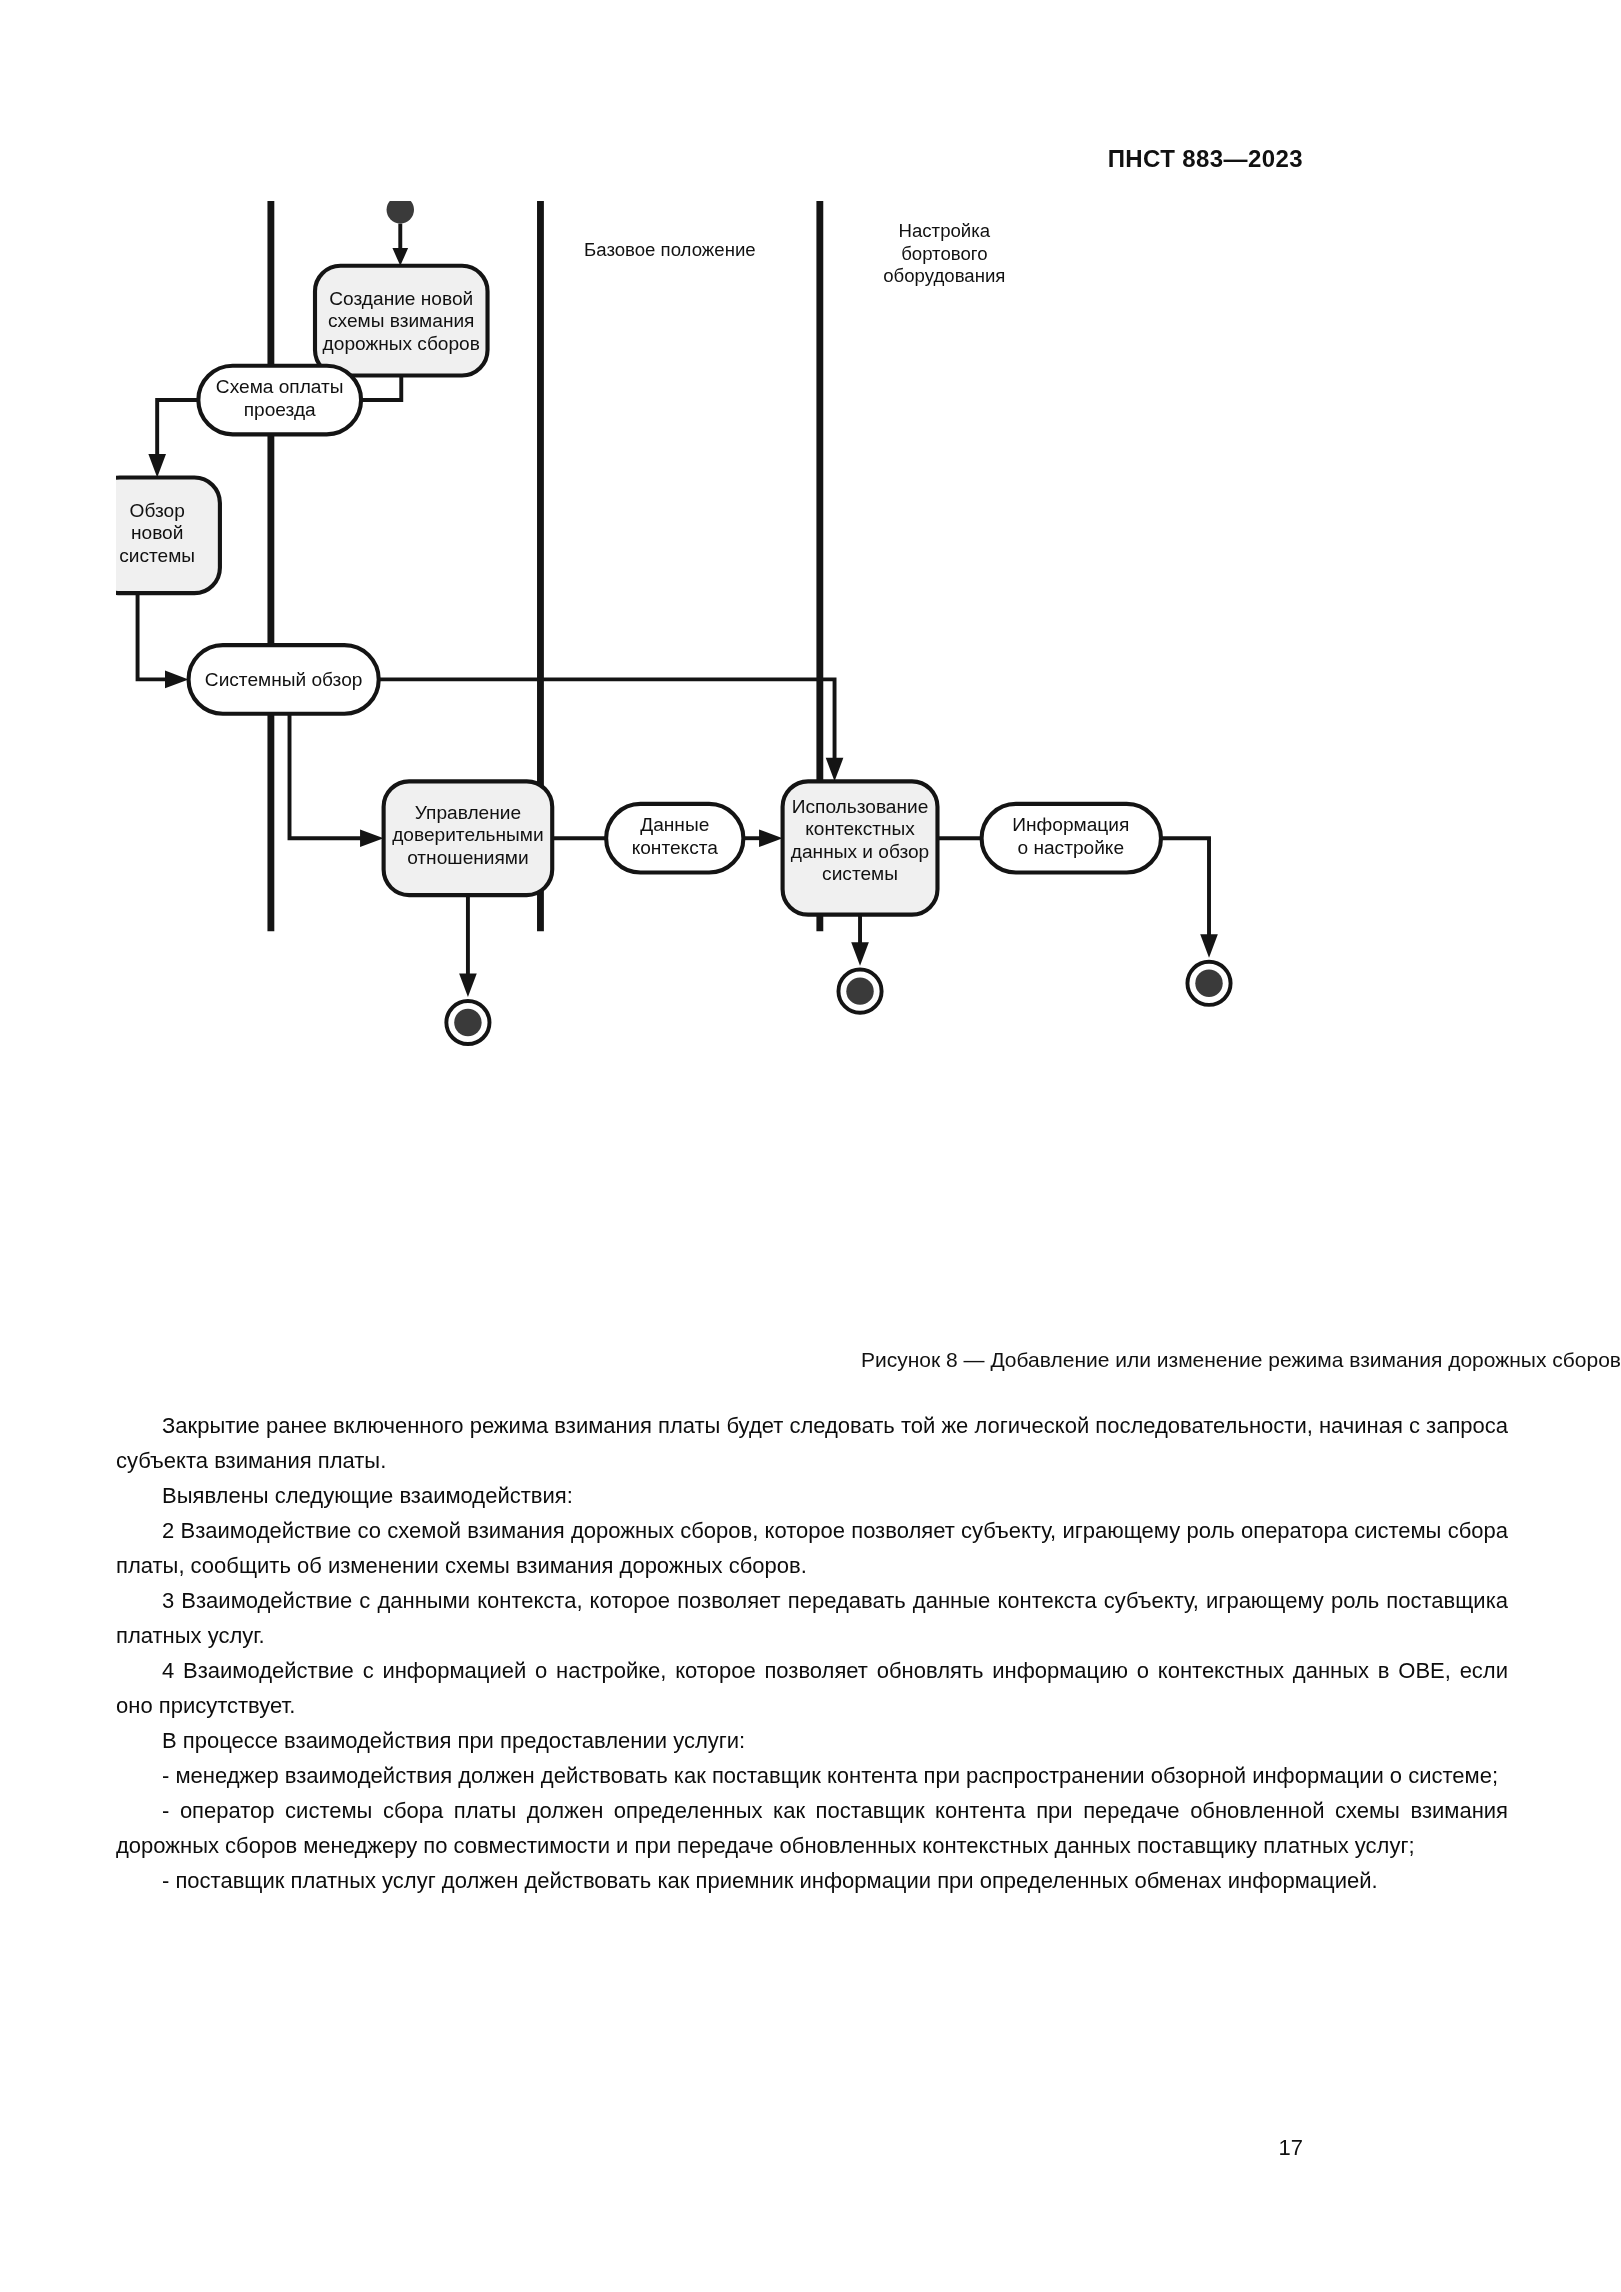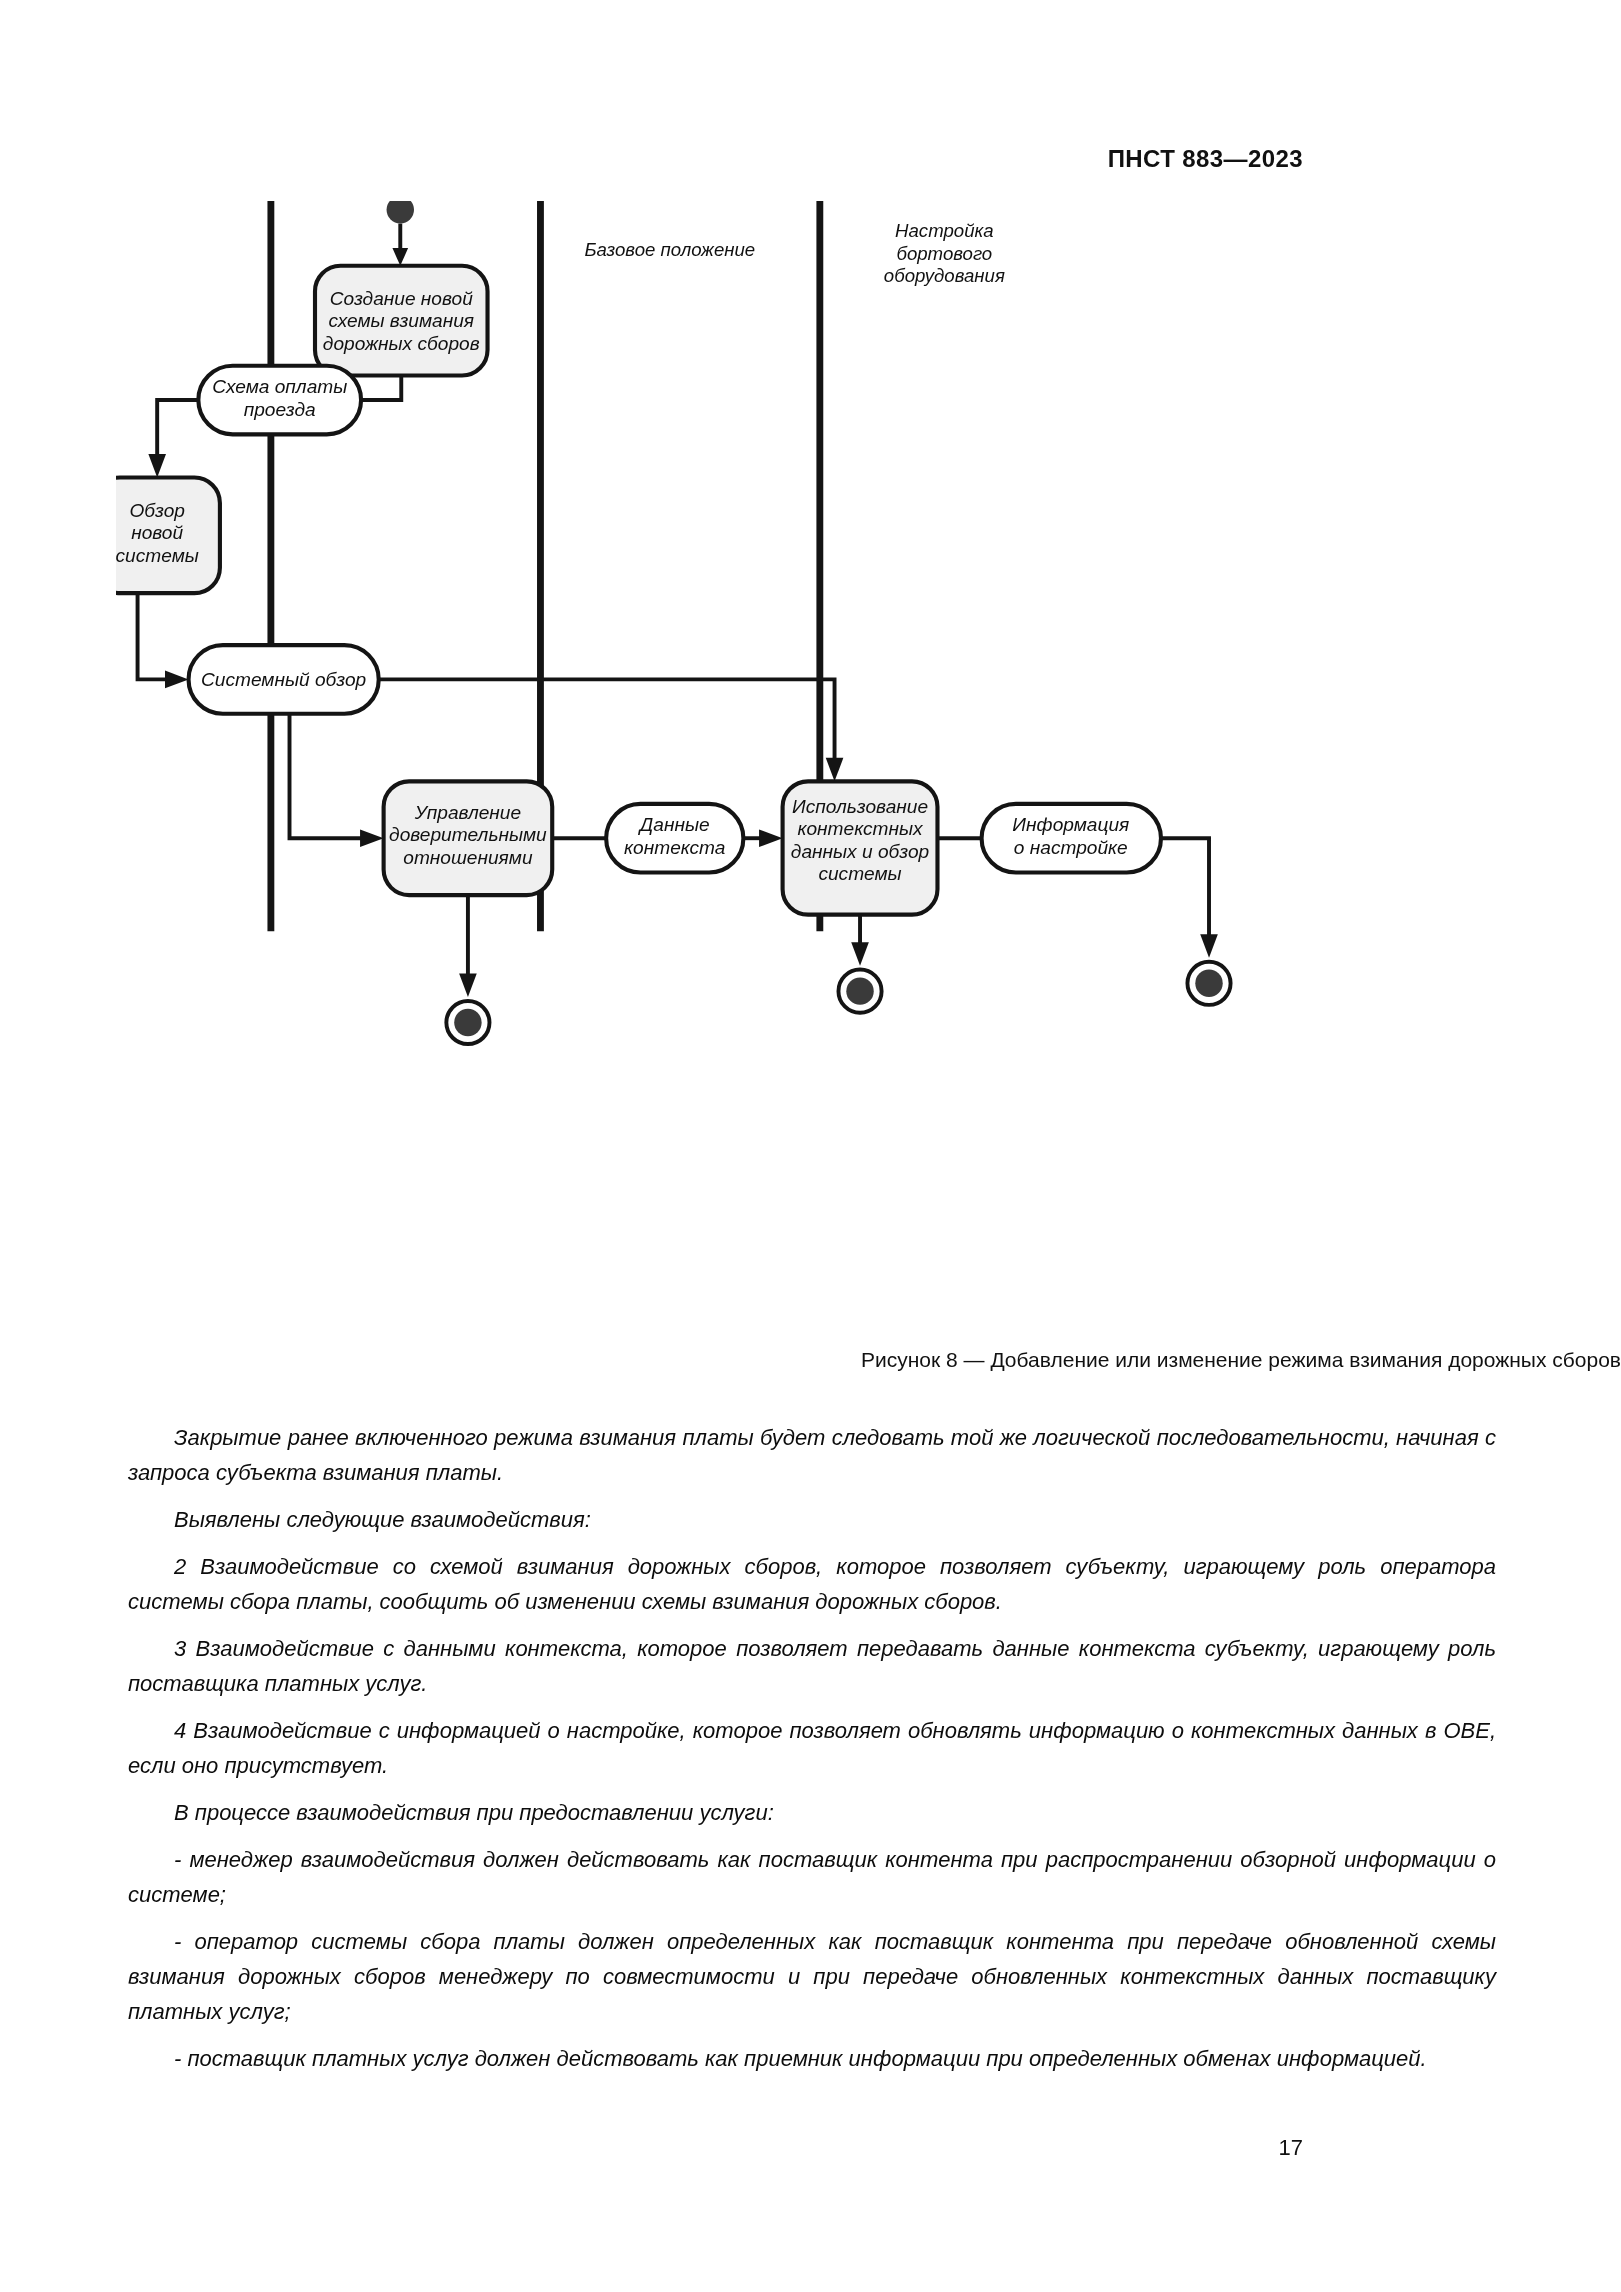--- a/index.html
+++ b/index.html
@@ -37,21 +37,20 @@
     white-space: nowrap;
   }
 
   
   .figure {
     position: absolute;
     top: 201px;
     left: 116px;
     width: 1392px;
     height: 1147px;
-    font-style: italic;
   }
   .figure svg {
     display: block;
     width: 1392px;
     height: 1147px;
   }
 
   
   .lane-title {
     font-family: "Liberation Sans", sans-serif;
@@ -132,24 +131,23 @@
     top: 1408px;
     left: 116px;
     width: 1392px;
     font-family: "Liberation Sans", sans-serif;
     font-size: 22px;
     line-height: 35px;
     color: #0d0d0d;
     text-align: justify;
   }
   .body-text p {
-    margin: 12px;
+    margin: 0;
     text-indent: 46px;
     hyphens: manual;
-    font-style: italic;
   }
 
   
   .page-number {
     position: absolute;
     top: 2135px;
     right: 147px;
     font-family: "Liberation Sans", sans-serif;
     font-size: 22px;
     color: #111;

